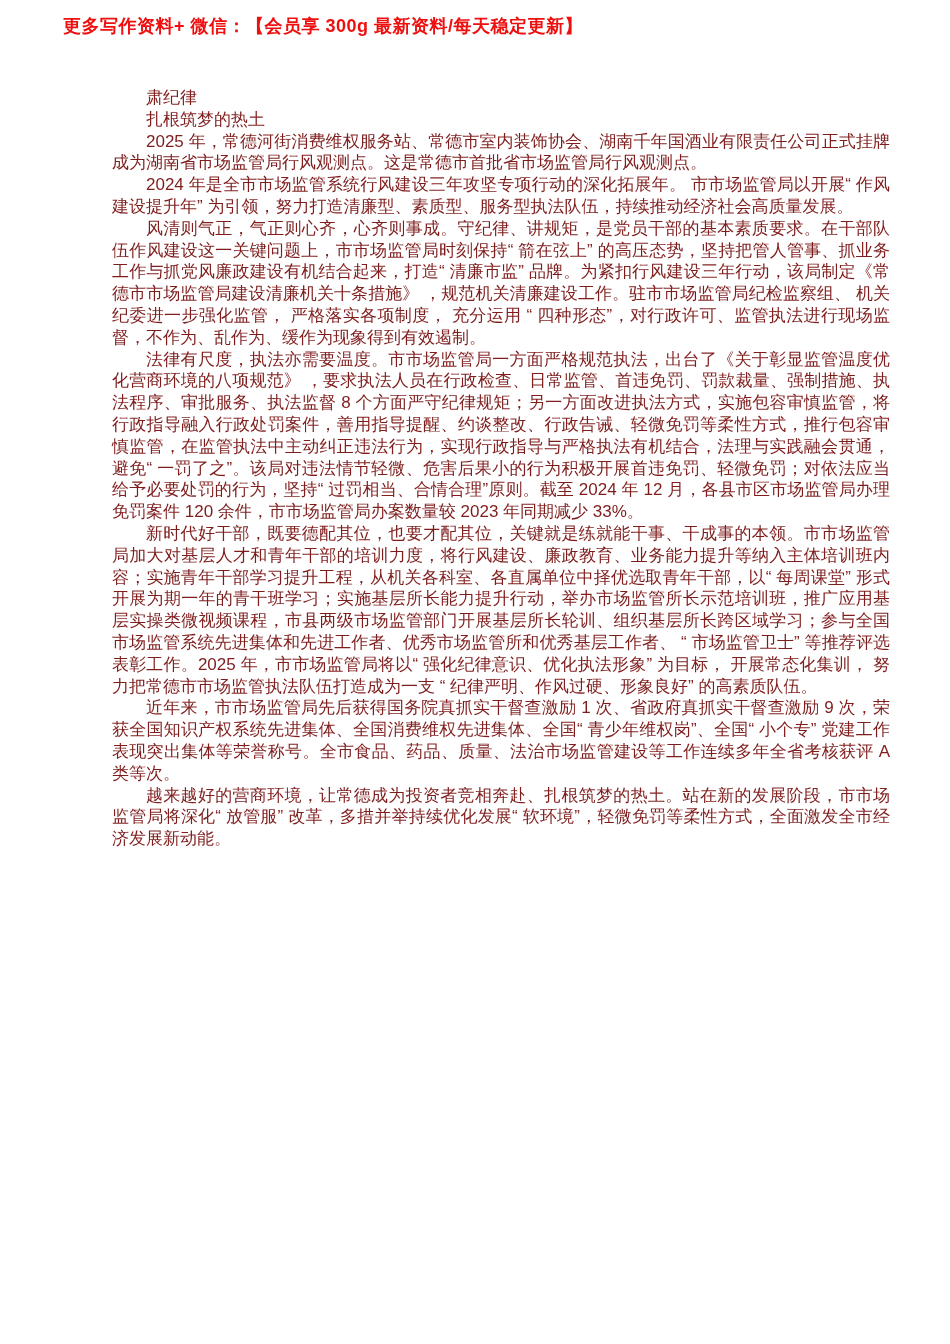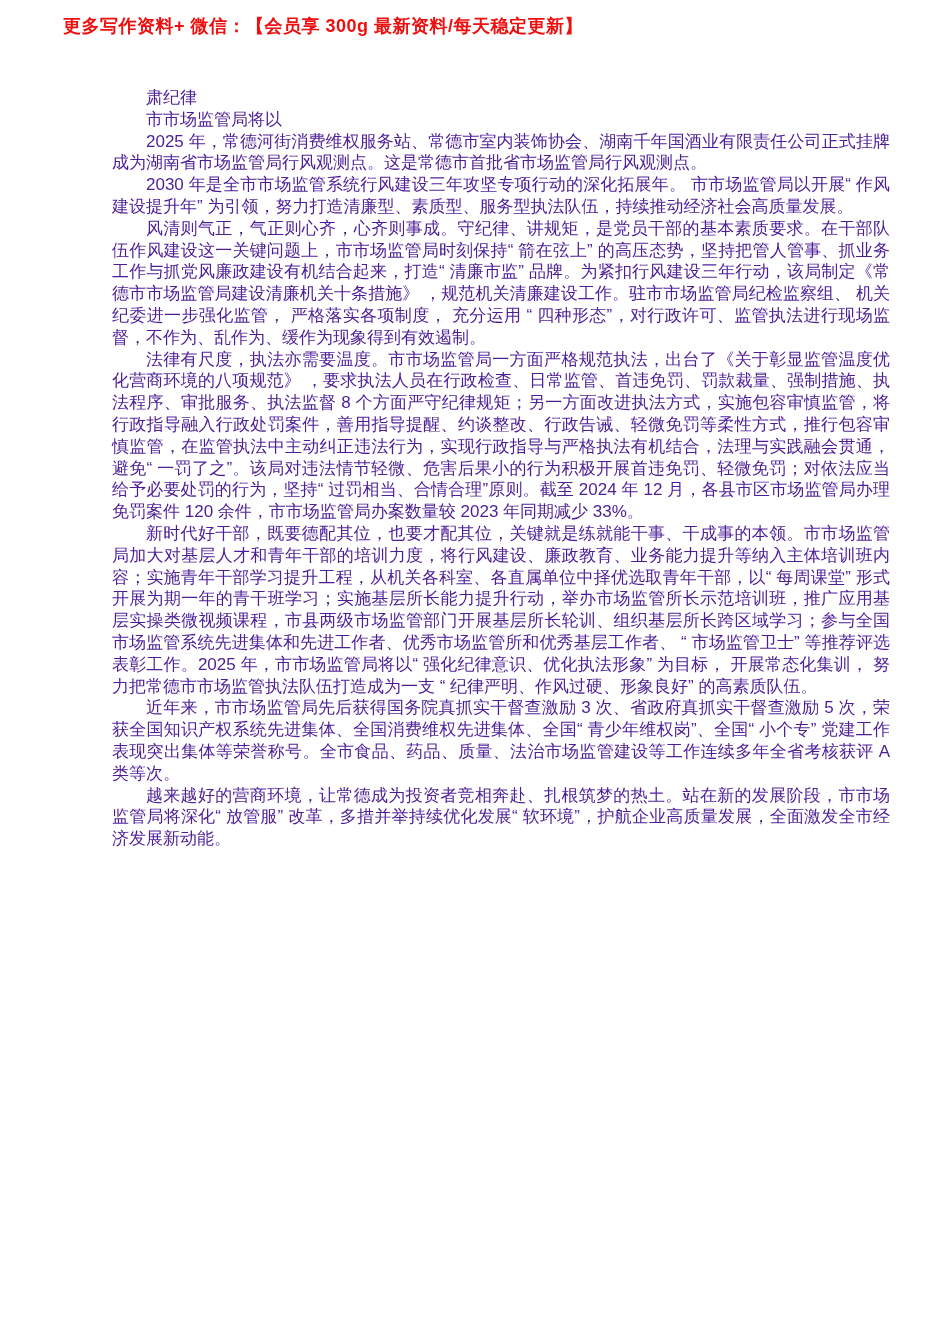--- a/index.html
+++ b/index.html
@@ -25,21 +25,21 @@
   }
   .content {
     position: absolute;
     left: 112px;
     top: 87px;
     width: 778px;
     font-size: 17px;
     line-height: 21.8px;
     text-align: justify;
     text-justify: inter-ideograph;
-    color: #4c1d95;
+    color: #7f1d1d;
   }
   .content p {
     margin: 0;
     padding: 0;
     text-indent: 2em;
   }
   .page-number {
     position: absolute;
     left: 711px;
     top: 1122px;
@@ -80,28 +80,28 @@
 </style>
 </head>
 <body>
 
 <div class="page">
 
   <div class="header-note">更多写作资料+ 微信：【会员享 300g 最新资料/每天稳定更新】</div>
 
   <div class="content">
     <p>肃纪律</p>
-    <p>市市场监管局将以</p>
+    <p>扎根筑梦的热土</p>
     <p>2025 年，常德河街消费维权服务站、常德市室内装饰协会、湖南千年国酒业有限责任公司正式挂牌成为湖南省市场监管局行风观测点。这是常德市首批省市场监管局行风观测点。</p>
-    <p>2030 年是全市市场监管系统行风建设三年攻坚专项行动的深化拓展年。 市市场监管局以开展“ 作风建设提升年” 为引领，努力打造清廉型、素质型、服务型执法队伍，持续推动经济社会高质量发展。</p>
+    <p>2024 年是全市市场监管系统行风建设三年攻坚专项行动的深化拓展年。 市市场监管局以开展“ 作风建设提升年” 为引领，努力打造清廉型、素质型、服务型执法队伍，持续推动经济社会高质量发展。</p>
     <p>风清则气正，气正则心齐，心齐则事成。守纪律、讲规矩，是党员干部的基本素质要求。在干部队伍作风建设这一关键问题上，市市场监管局时刻保持“ 箭在弦上” 的高压态势，坚持把管人管事、抓业务工作与抓党风廉政建设有机结合起来，打造“ 清廉市监” 品牌。为紧扣行风建设三年行动，该局制定《常德市市场监管局建设清廉机关十条措施》 ，规范机关清廉建设工作。驻市市场监管局纪检监察组、 机关纪委进一步强化监管， 严格落实各项制度， 充分运用 “ 四种形态”，对行政许可、监管执法进行现场监督，不作为、乱作为、缓作为现象得到有效遏制。</p>
     <p>法律有尺度，执法亦需要温度。市市场监管局一方面严格规范执法，出台了《关于彰显监管温度优化营商环境的八项规范》 ，要求执法人员在行政检查、日常监管、首违免罚、罚款裁量、强制措施、执法程序、审批服务、执法监督 8 个方面严守纪律规矩；另一方面改进执法方式，实施包容审慎监管，将行政指导融入行政处罚案件，善用指导提醒、约谈整改、行政告诫、轻微免罚等柔性方式，推行包容审慎监管，在监管执法中主动纠正违法行为，实现行政指导与严格执法有机结合，法理与实践融会贯通，避免“ 一罚了之”。该局对违法情节轻微、危害后果小的行为积极开展首违免罚、轻微免罚；对依法应当给予必要处罚的行为，坚持“ 过罚相当、合情合理”原则。截至 2024 年 12 月，各县市区市场监管局办理免罚案件 120 余件，市市场监管局办案数量较 2023 年同期减少 33%。</p>
     <p>新时代好干部，既要德配其位，也要才配其位，关键就是练就能干事、干成事的本领。市市场监管局加大对基层人才和青年干部的培训力度，将行风建设、廉政教育、业务能力提升等纳入主体培训班内容；实施青年干部学习提升工程，从机关各科室、各直属单位中择优选取青年干部，以“ 每周课堂” 形式开展为期一年的青干班学习；实施基层所长能力提升行动，举办市场监管所长示范培训班，推广应用基层实操类微视频课程，市县两级市场监管部门开展基层所长轮训、组织基层所长跨区域学习；参与全国市场监管系统先进集体和先进工作者、优秀市场监管所和优秀基层工作者、 “ 市场监管卫士” 等推荐评选表彰工作。2025 年，市市场监管局将以“ 强化纪律意识、优化执法形象” 为目标， 开展常态化集训， 努力把常德市市场监管执法队伍打造成为一支 “ 纪律严明、作风过硬、形象良好” 的高素质队伍。</p>
-    <p>近年来，市市场监管局先后获得国务院真抓实干督查激励 3 次、省政府真抓实干督查激励 5 次，荣获全国知识产权系统先进集体、全国消费维权先进集体、全国“ 青少年维权岗”、全国“ 小个专” 党建工作表现突出集体等荣誉称号。全市食品、药品、质量、法治市场监管建设等工作连续多年全省考核获评 A 类等次。</p>
-    <p>越来越好的营商环境，让常德成为投资者竞相奔赴、扎根筑梦的热土。站在新的发展阶段，市市场监管局将深化“ 放管服” 改革，多措并举持续优化发展“ 软环境”，护航企业高质量发展，全面激发全市经济发展新动能。</p>
+    <p>近年来，市市场监管局先后获得国务院真抓实干督查激励 1 次、省政府真抓实干督查激励 9 次，荣获全国知识产权系统先进集体、全国消费维权先进集体、全国“ 青少年维权岗”、全国“ 小个专” 党建工作表现突出集体等荣誉称号。全市食品、药品、质量、法治市场监管建设等工作连续多年全省考核获评 A 类等次。</p>
+    <p>越来越好的营商环境，让常德成为投资者竞相奔赴、扎根筑梦的热土。站在新的发展阶段，市市场监管局将深化“ 放管服” 改革，多措并举持续优化发展“ 软环境”，轻微免罚等柔性方式，全面激发全市经济发展新动能。</p>
   </div>
 
   <div class="page-number">第 3 页 共 3 页</div>
 
   <div class="footer-rule"></div>
 
   <div class="watermark">
     <span class="watermark-sitename">中国知网</span>
     <span class="watermark-url">https://www.cnki.net</span>
   </div>

